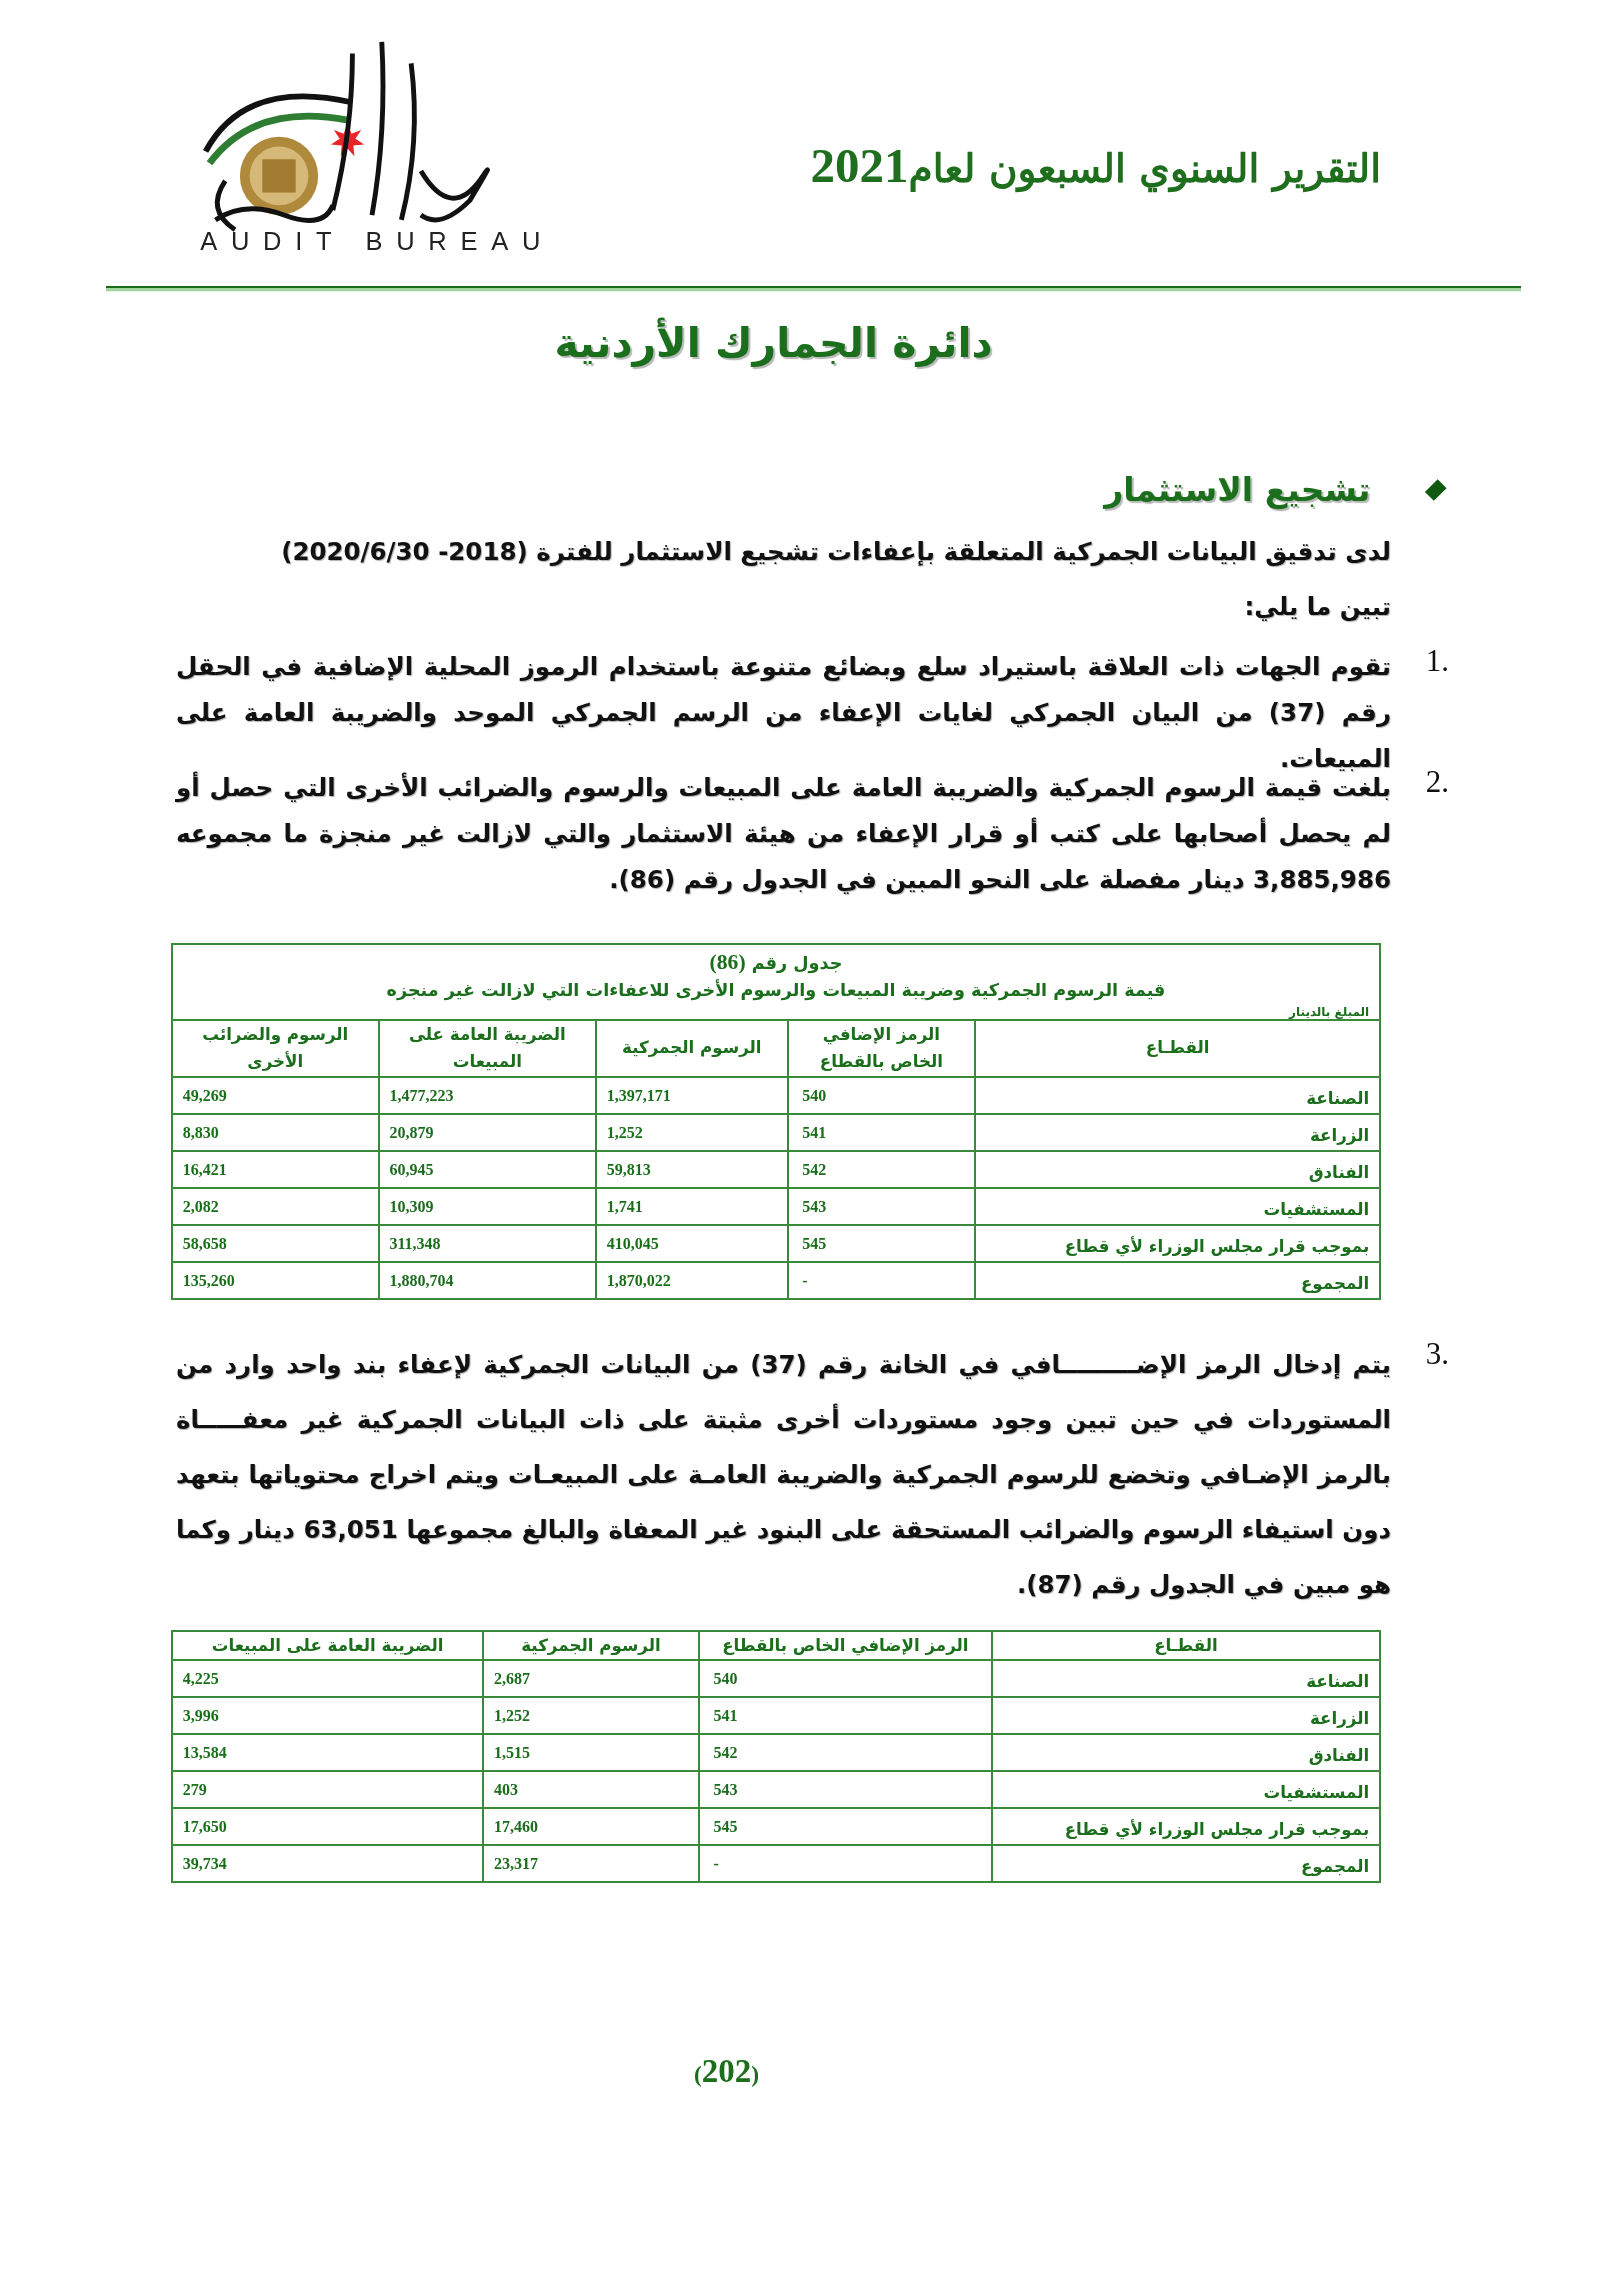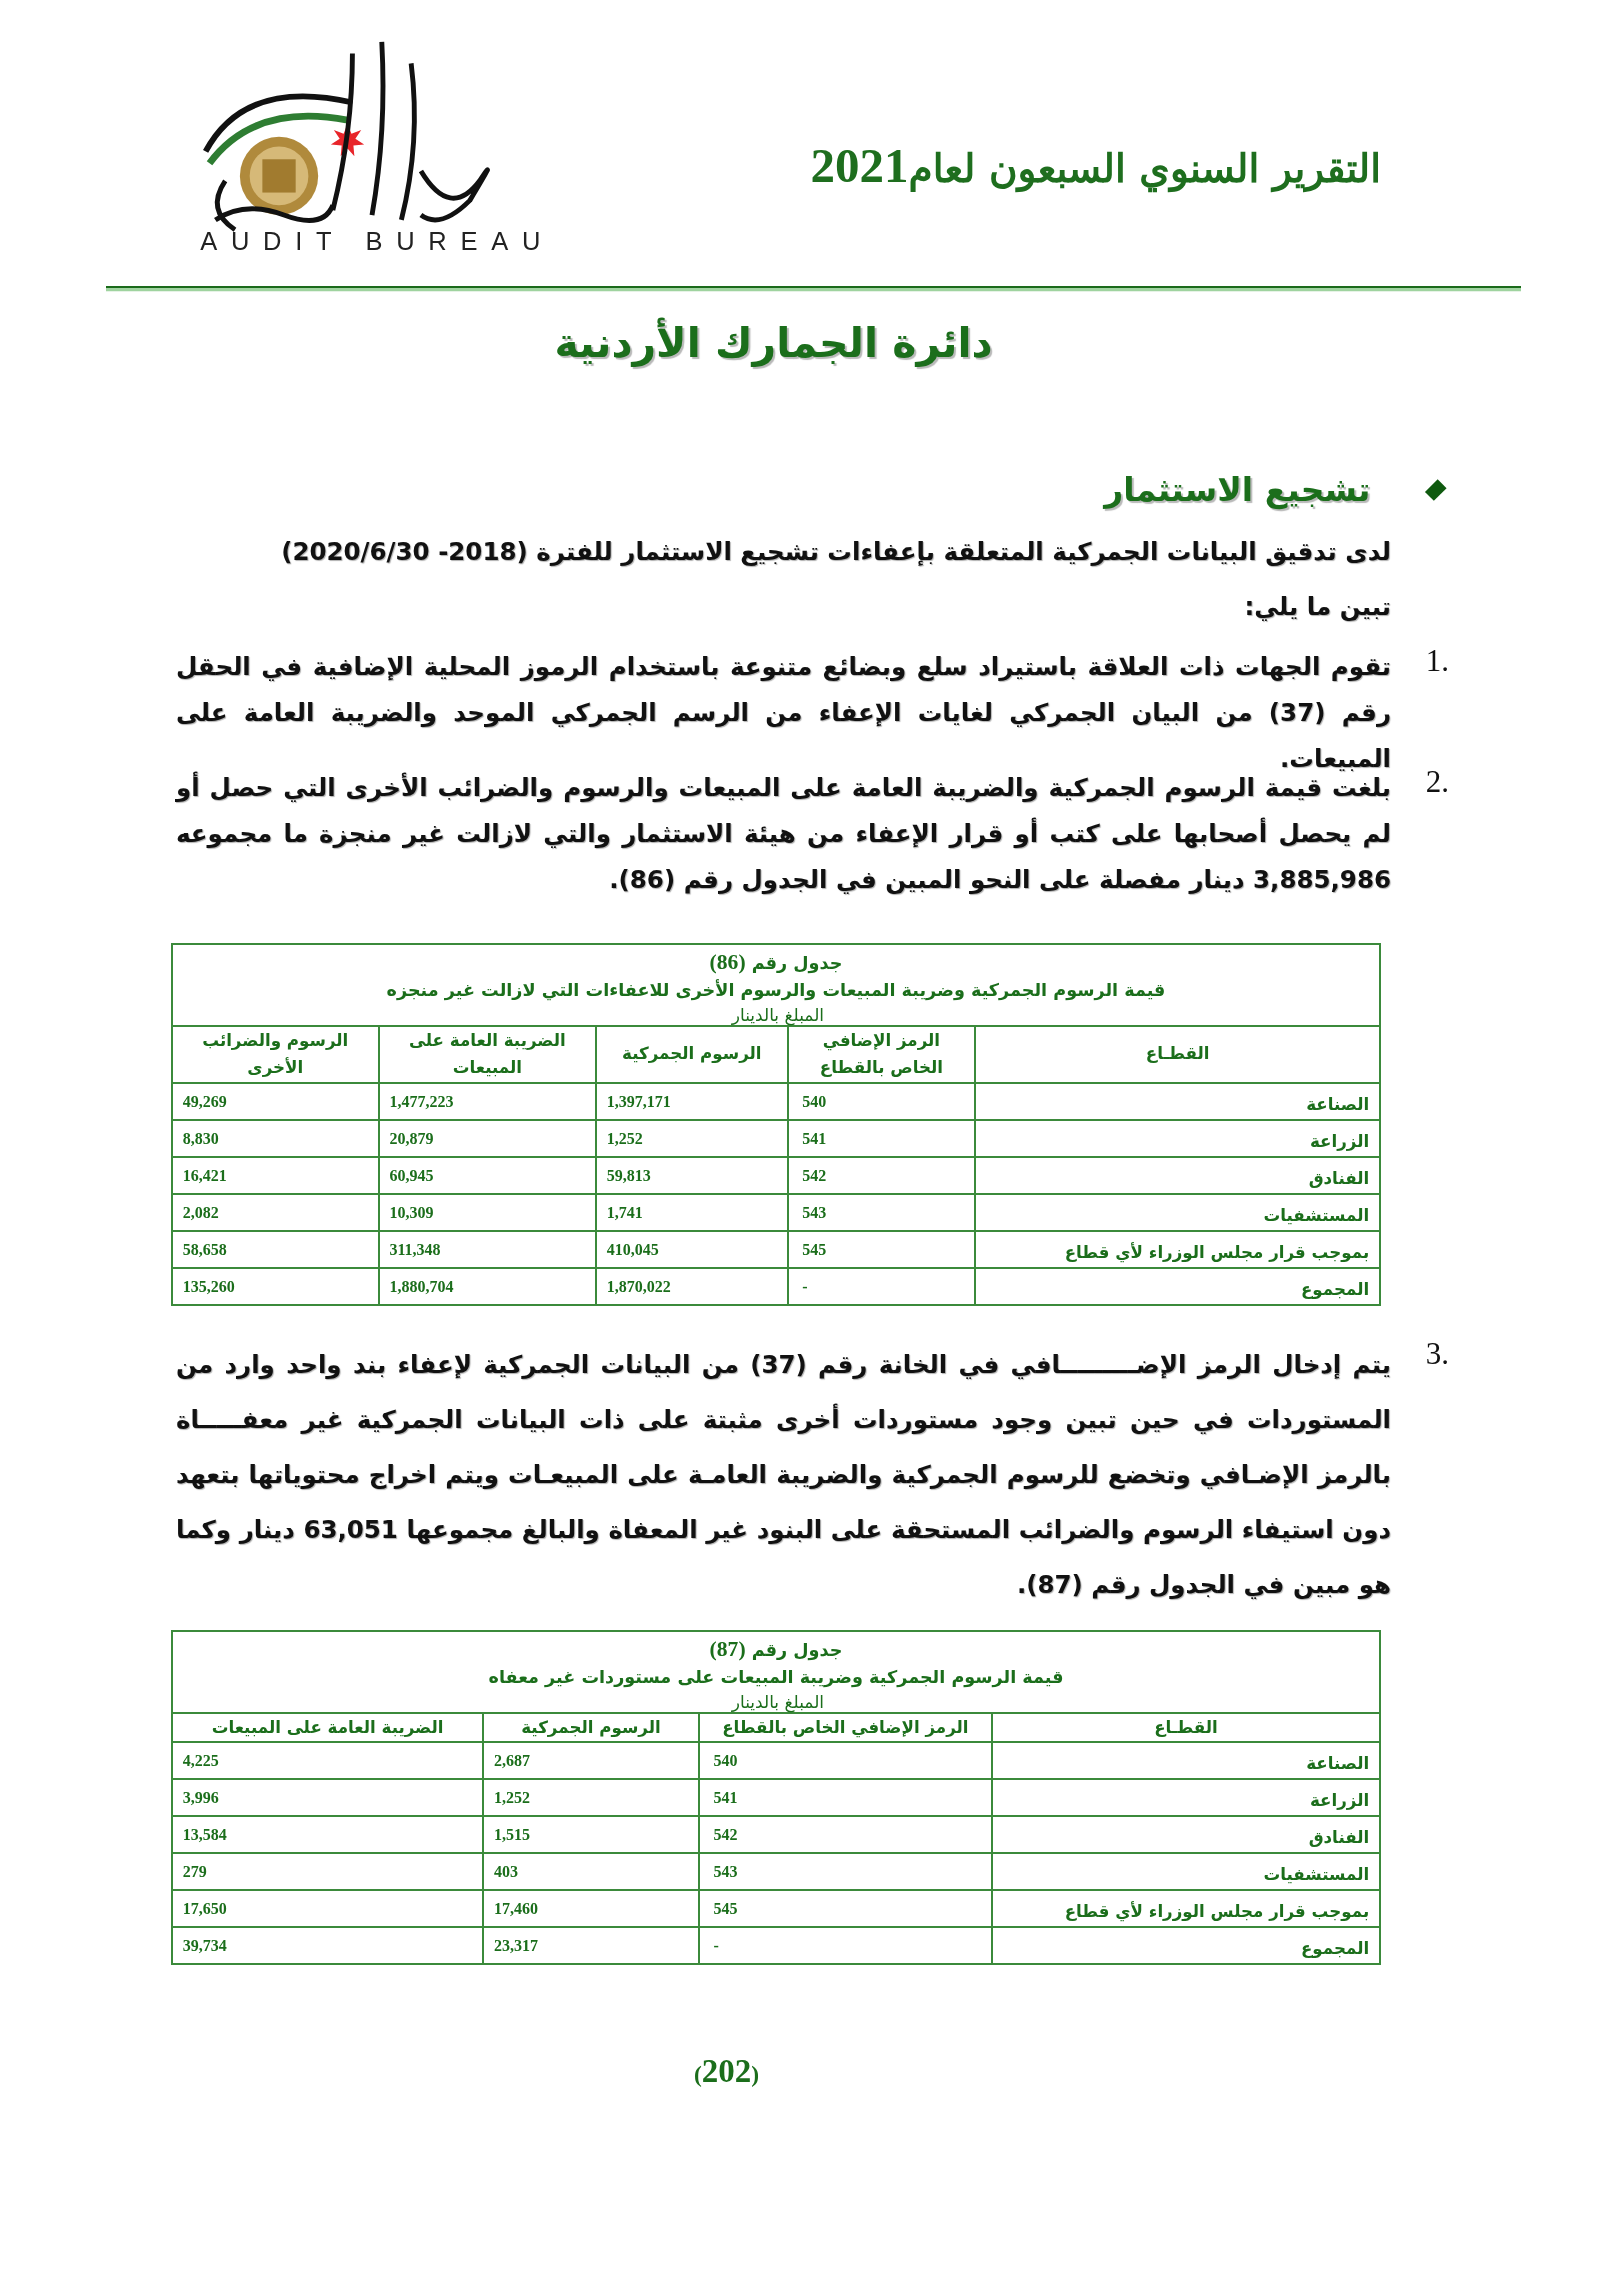--- a/index.html
+++ b/index.html
@@ -24,21 +24,21 @@
     .intro2 { right: 230px; top: 584px; }
 
     .item { right: 230px; width: 1215px; text-align: justify; text-align-last: right; }
     .num { position: absolute; right: 172px; font-family: "Liberation Serif", serif; font-weight: normal; font-size: 31px; color: #111; }
 
     
     table.dt { position: absolute; left: 171px; width: 1210px; border-collapse: collapse; direction: rtl; color: #1b6e1b; }
     table.dt td { border: 2px solid #3b8a3b; padding: 0 9.8px; }
     .cap { text-align: center; font-weight: bold; font-size: 17.6px; line-height: 27.4px; }
     .cap .capnum { font-family: "Liberation Serif", serif; font-size: 21.6px; }
-    .unit { text-align: center; font-weight: normal; font-size: 17px; padding-left: 3.9px !important; }
+    .unit { text-align: right; font-weight: bold; font-size: 12px; padding-left: 3.9px !important; }
     .hd td { font-weight: bold; font-size: 16.7px; line-height: 27.4px; text-align: center; }
     .row td { font-family: Liberation Serif, serif; font-weight: bold; font-size: 16px; height: 35px; line-height: 29px; }
     .row td.sector { font-family: "DejaVu Sans", sans-serif; font-size: 16.7px; text-align: right; vertical-align: bottom; }
     .row td.v { text-align: left; }
     .row td.code { text-align: left; padding-left: 13.7px; }
 
     .page-num { left: 0; width: 1453px; top: 2053px; text-align: center; font-family: "Liberation Serif", serif; font-weight: bold; font-size: 33px; color: #1b6e1b; }
     .page-num .par { font-size: 23.5px; }
   </style>
 </head>
@@ -156,27 +156,20 @@
 <div class="abs para item" style="top:1337px;line-height:55px;">يتم إدخال الرمز الإضـــــــــافي في الخانة رقم (37) من البيانات الجمركية لإعفاء بند واحد وارد من المستوردات في حين تبين وجود مستوردات أخرى مثبتة على ذات البيانات الجمركية غير معفـــــاة بالرمز الإضـافي وتخضع للرسوم الجمركية والضريبة العامـة على المبيعـات ويتم اخراج محتوياتها بتعهد دون استيفاء الرسوم والضرائب المستحقة على البنود غير المعفاة والبالغ مجموعها 63,051 دينار وكما هو مبين في الجدول رقم (87).</div>
 
 <table class="dt" style="top:1630px;">
   <colgroup>
     <col style="width:389px">
       <col style="width:294px">
       <col style="width:216px">
       <col style="width:312px">
   </colgroup>
   <tbody>
-      <tr>
-    <td colspan="4" style="border-bottom:none;padding:3.9px 9.8px 0;">
-      <div class="cap"><span>جدول رقم</span> <span class="capnum">(87)</span></div>
-      <div class="cap">قيمة  الرسوم الجمركية وضريبة المبيعات على مستوردات غير معفاه</div>
-      <div class="unit">المبلغ بالدينار</div>
-    </td>
-  </tr>
   <tr class="hd">
     <td>القطـاع</td>
     <td>الرمز الإضافي الخاص بالقطاع</td>
     <td>الرسوم الجمركية</td>
     <td>الضريبة العامة على المبيعات</td>
   </tr>
   <tr class="row" style="height:33px">
     <td class="sector">الصناعة</td>
     <td class="code">540</td>
     <td class="v">2,687</td>

